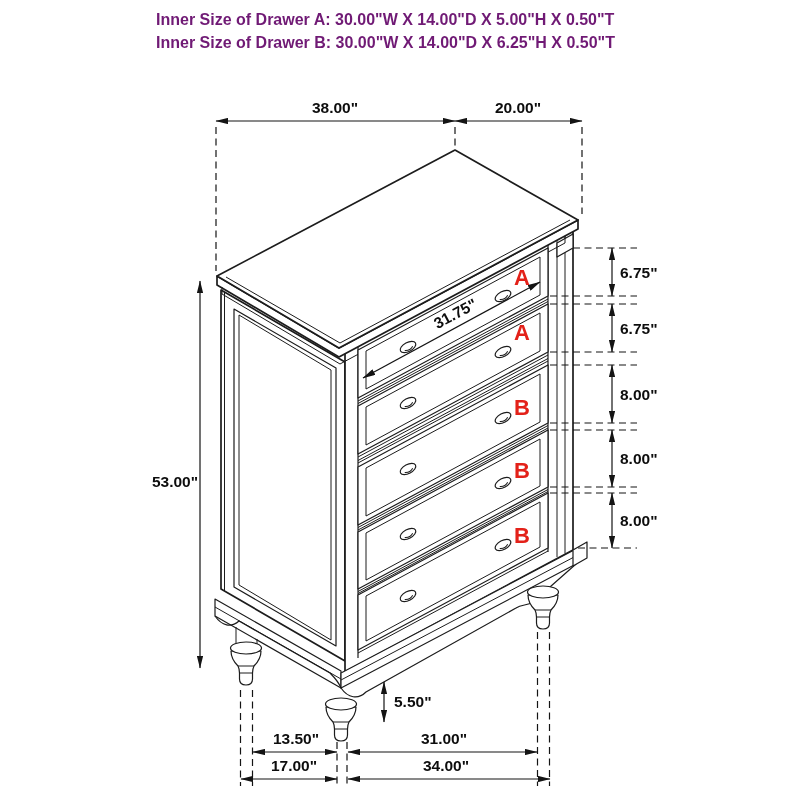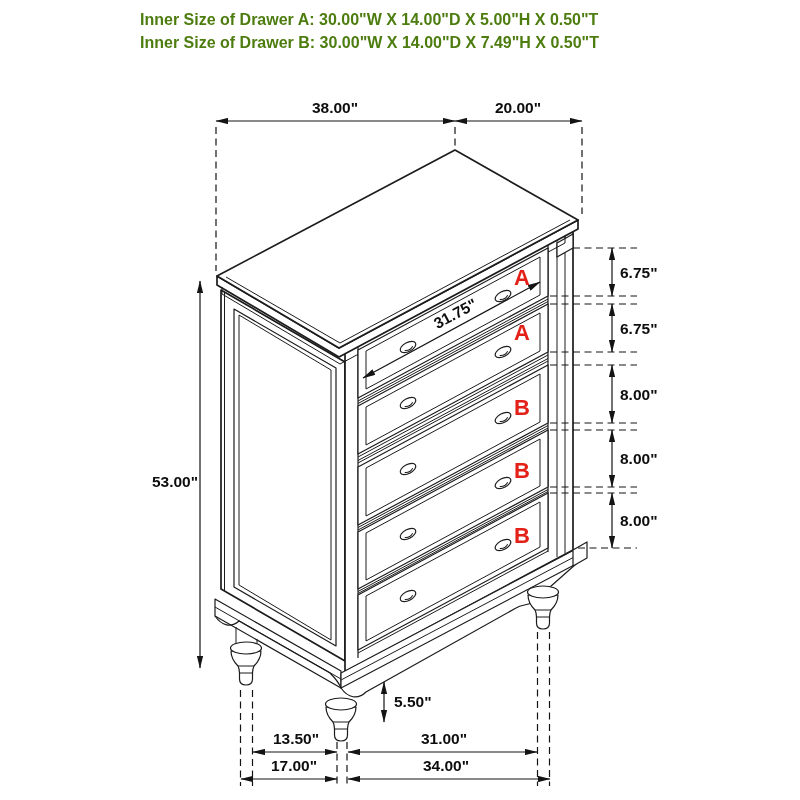--- a/index.html
+++ b/index.html
@@ -1,36 +1,36 @@
 <!DOCTYPE html>
 <html><head>
 <meta charset="utf-8">
 <style>
   html,body{margin:0;padding:0}
   body{width:800px;height:800px;background:#ffffff;position:relative;overflow:hidden;
        font-family:"Liberation Sans", sans-serif;}
-  .hdr{position:absolute;left:140px;top:8px;font-weight:700;font-size:16px;
-       line-height:23px;color:#4d7c0f;white-space:nowrap;}
+  .hdr{position:absolute;left:156px;top:8px;font-weight:700;font-size:16px;
+       line-height:23px;color:#701a75;white-space:nowrap;}
   svg{position:absolute;left:0;top:0;}
   svg text{font-family:"Liberation Sans", sans-serif;}
   .o  {fill:#ffffff;stroke:#1c1c1c;stroke-width:1.7;stroke-linejoin:round;}
   .o2 {fill:#ffffff;stroke:#1c1c1c;stroke-width:1.2;stroke-linejoin:round;}
   .ln {fill:none;stroke:#1c1c1c;stroke-width:1.2;}
   .thin{fill:none;stroke:#1c1c1c;stroke-width:1;}
   .dim{fill:none;stroke:#141414;stroke-width:1.2;}
   .dash{fill:none;stroke:#141414;stroke-width:1.2;stroke-dasharray:7 4.5;}
   .lbl{font-weight:700;font-size:15.5px;fill:#0d0d0d;}
   .red{font-weight:700;font-size:22px;}
 </style>
 </head>
 <body>
 
 <div class="hdr">
   <div>Inner Size of Drawer A: 30.00"W X 14.00"D X 5.00"H X 0.50"T</div>
-  <div>Inner Size of Drawer B: 30.00"W X 14.00"D X 7.49"H X 0.50"T</div>
+  <div>Inner Size of Drawer B: 30.00"W X 14.00"D X 6.25"H X 0.50"T</div>
 </div>
 
 <svg width="800" height="800" viewBox="0 0 800 800">
   <defs>
     <marker id="ah" viewBox="0 0 12 6" refX="11.5" refY="3" markerWidth="13" markerHeight="6.5" orient="auto-start-reverse" markerUnits="userSpaceOnUse">
       <path d="M0,0 L12,3 L0,6 Z" fill="#141414"></path>
     </marker>
     <g id="bunfoot">
       <path class="o2" d="M-15,3 C-15,10 -11,15 -8,18 C-7,20 -6.5,22 -6.5,25 L-6.5,31
                            Q-6.5,37 0,37 Q6.5,37 6.5,31 L6.5,25 C6.5,22 7,20 8,18

